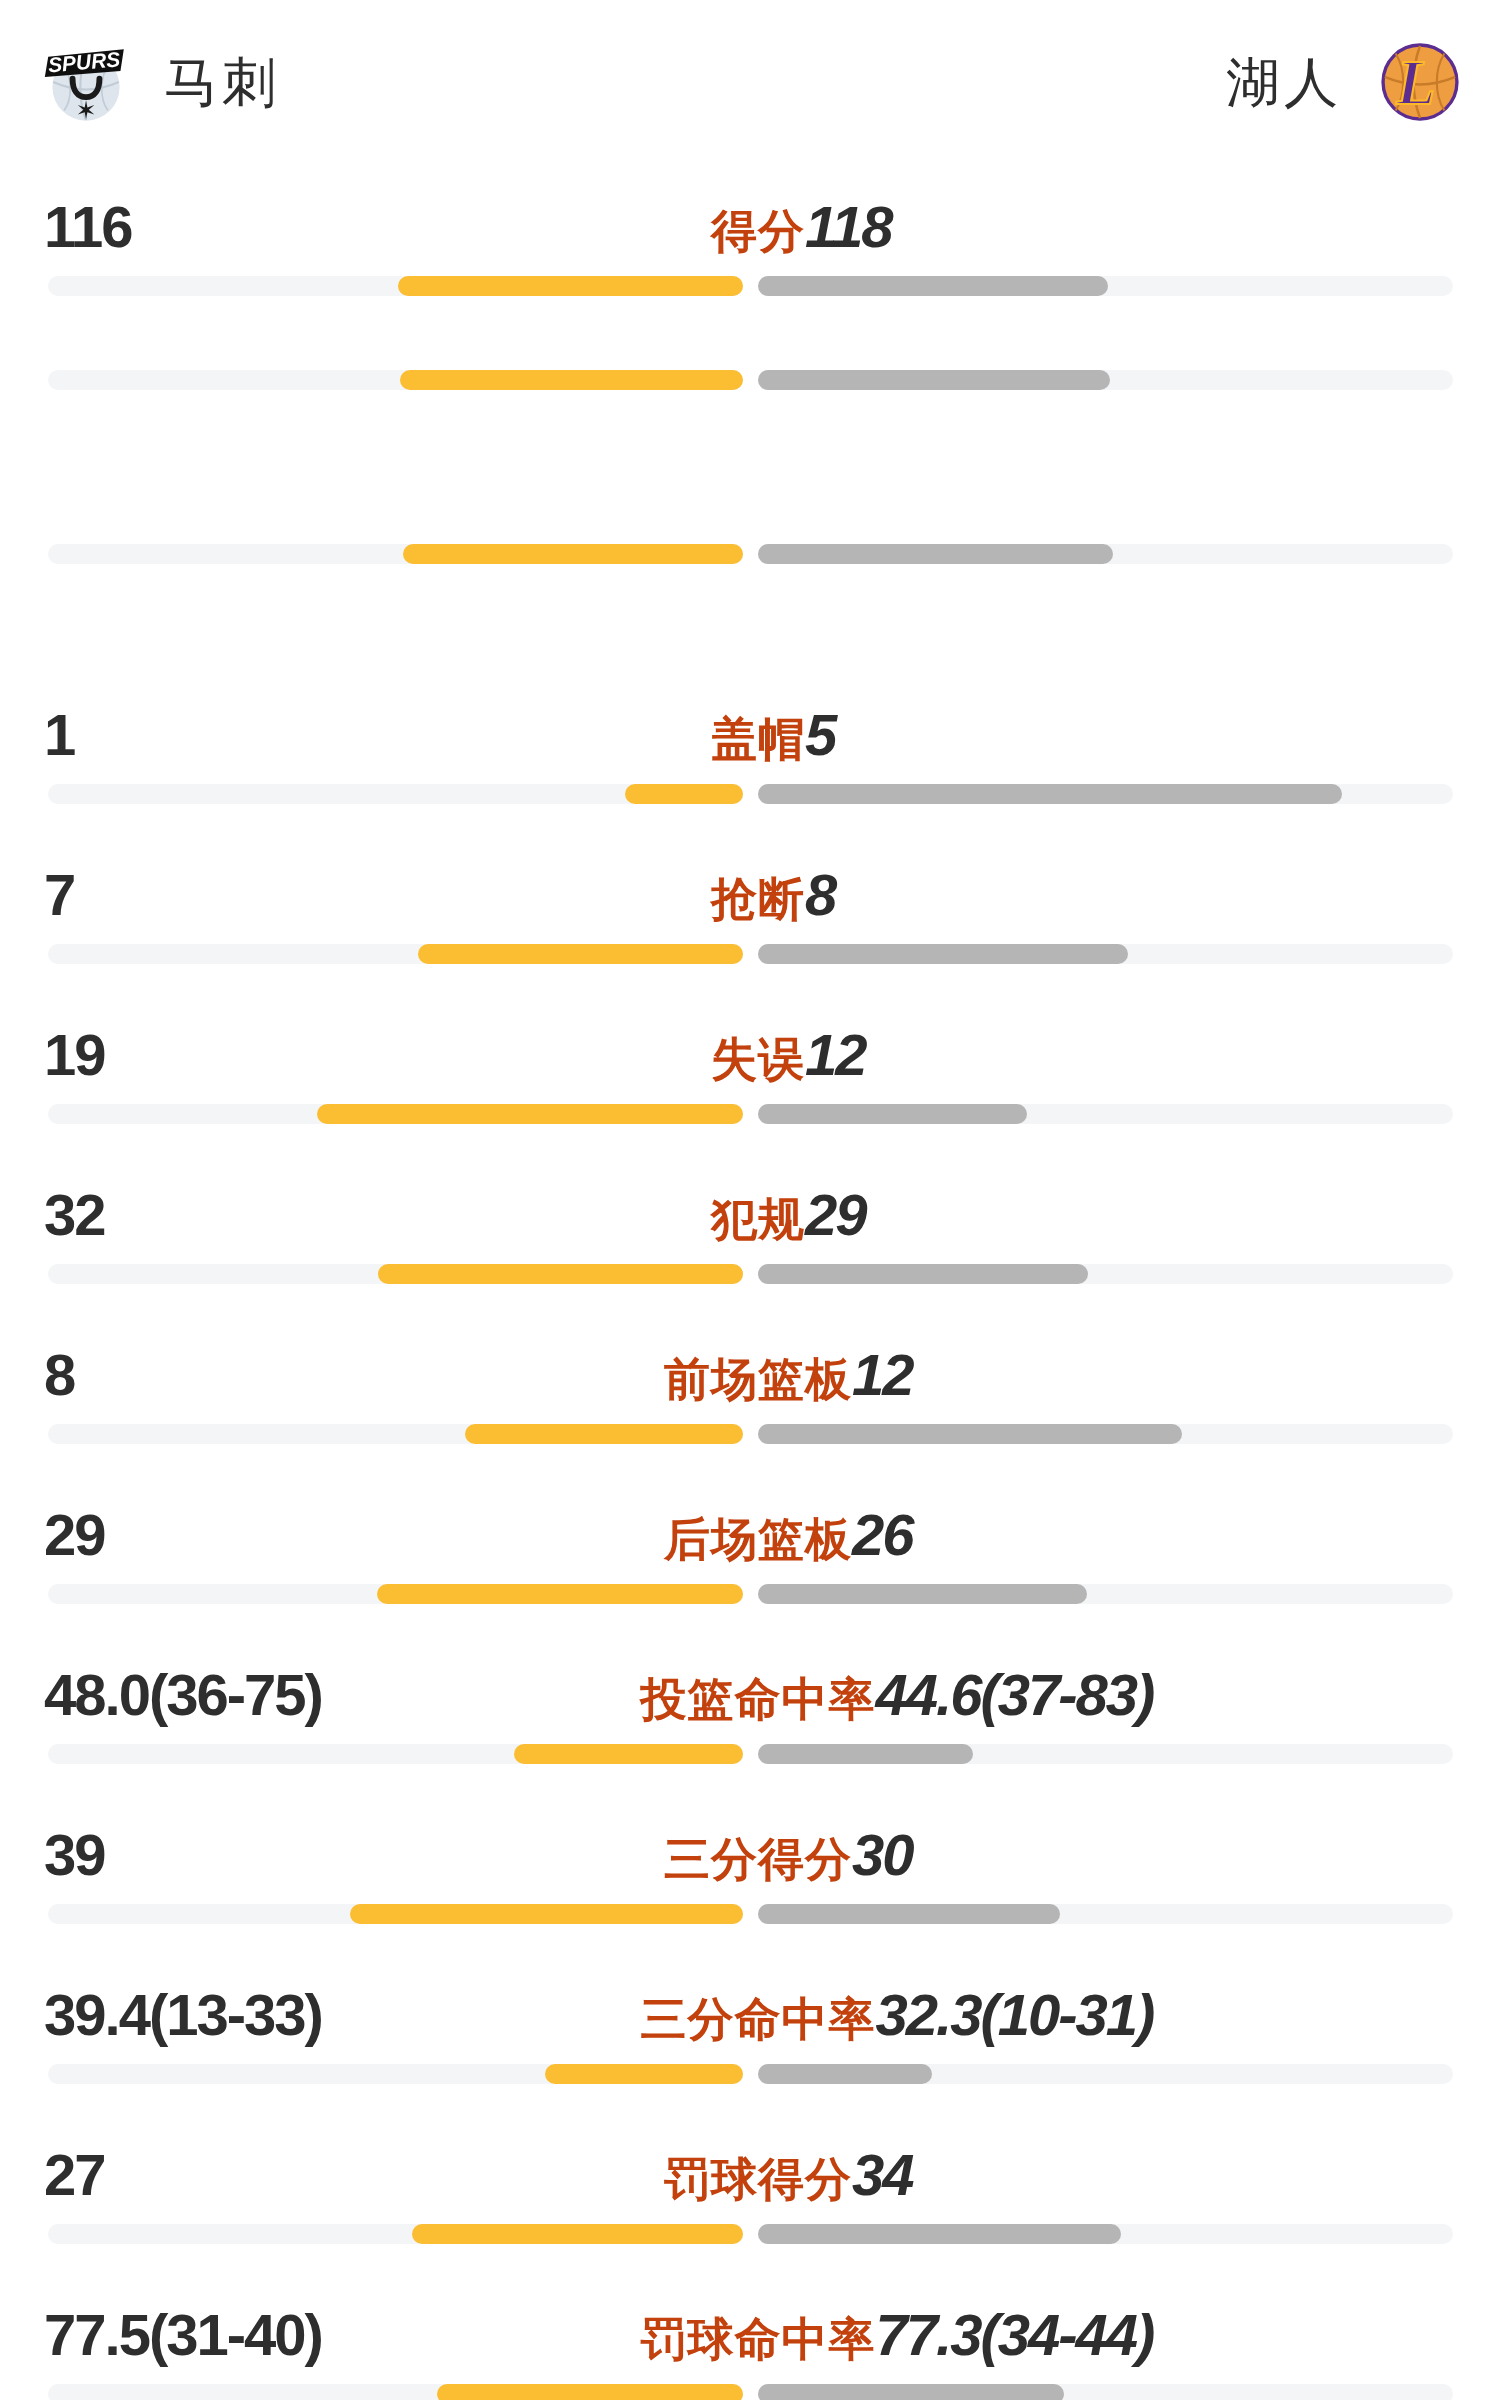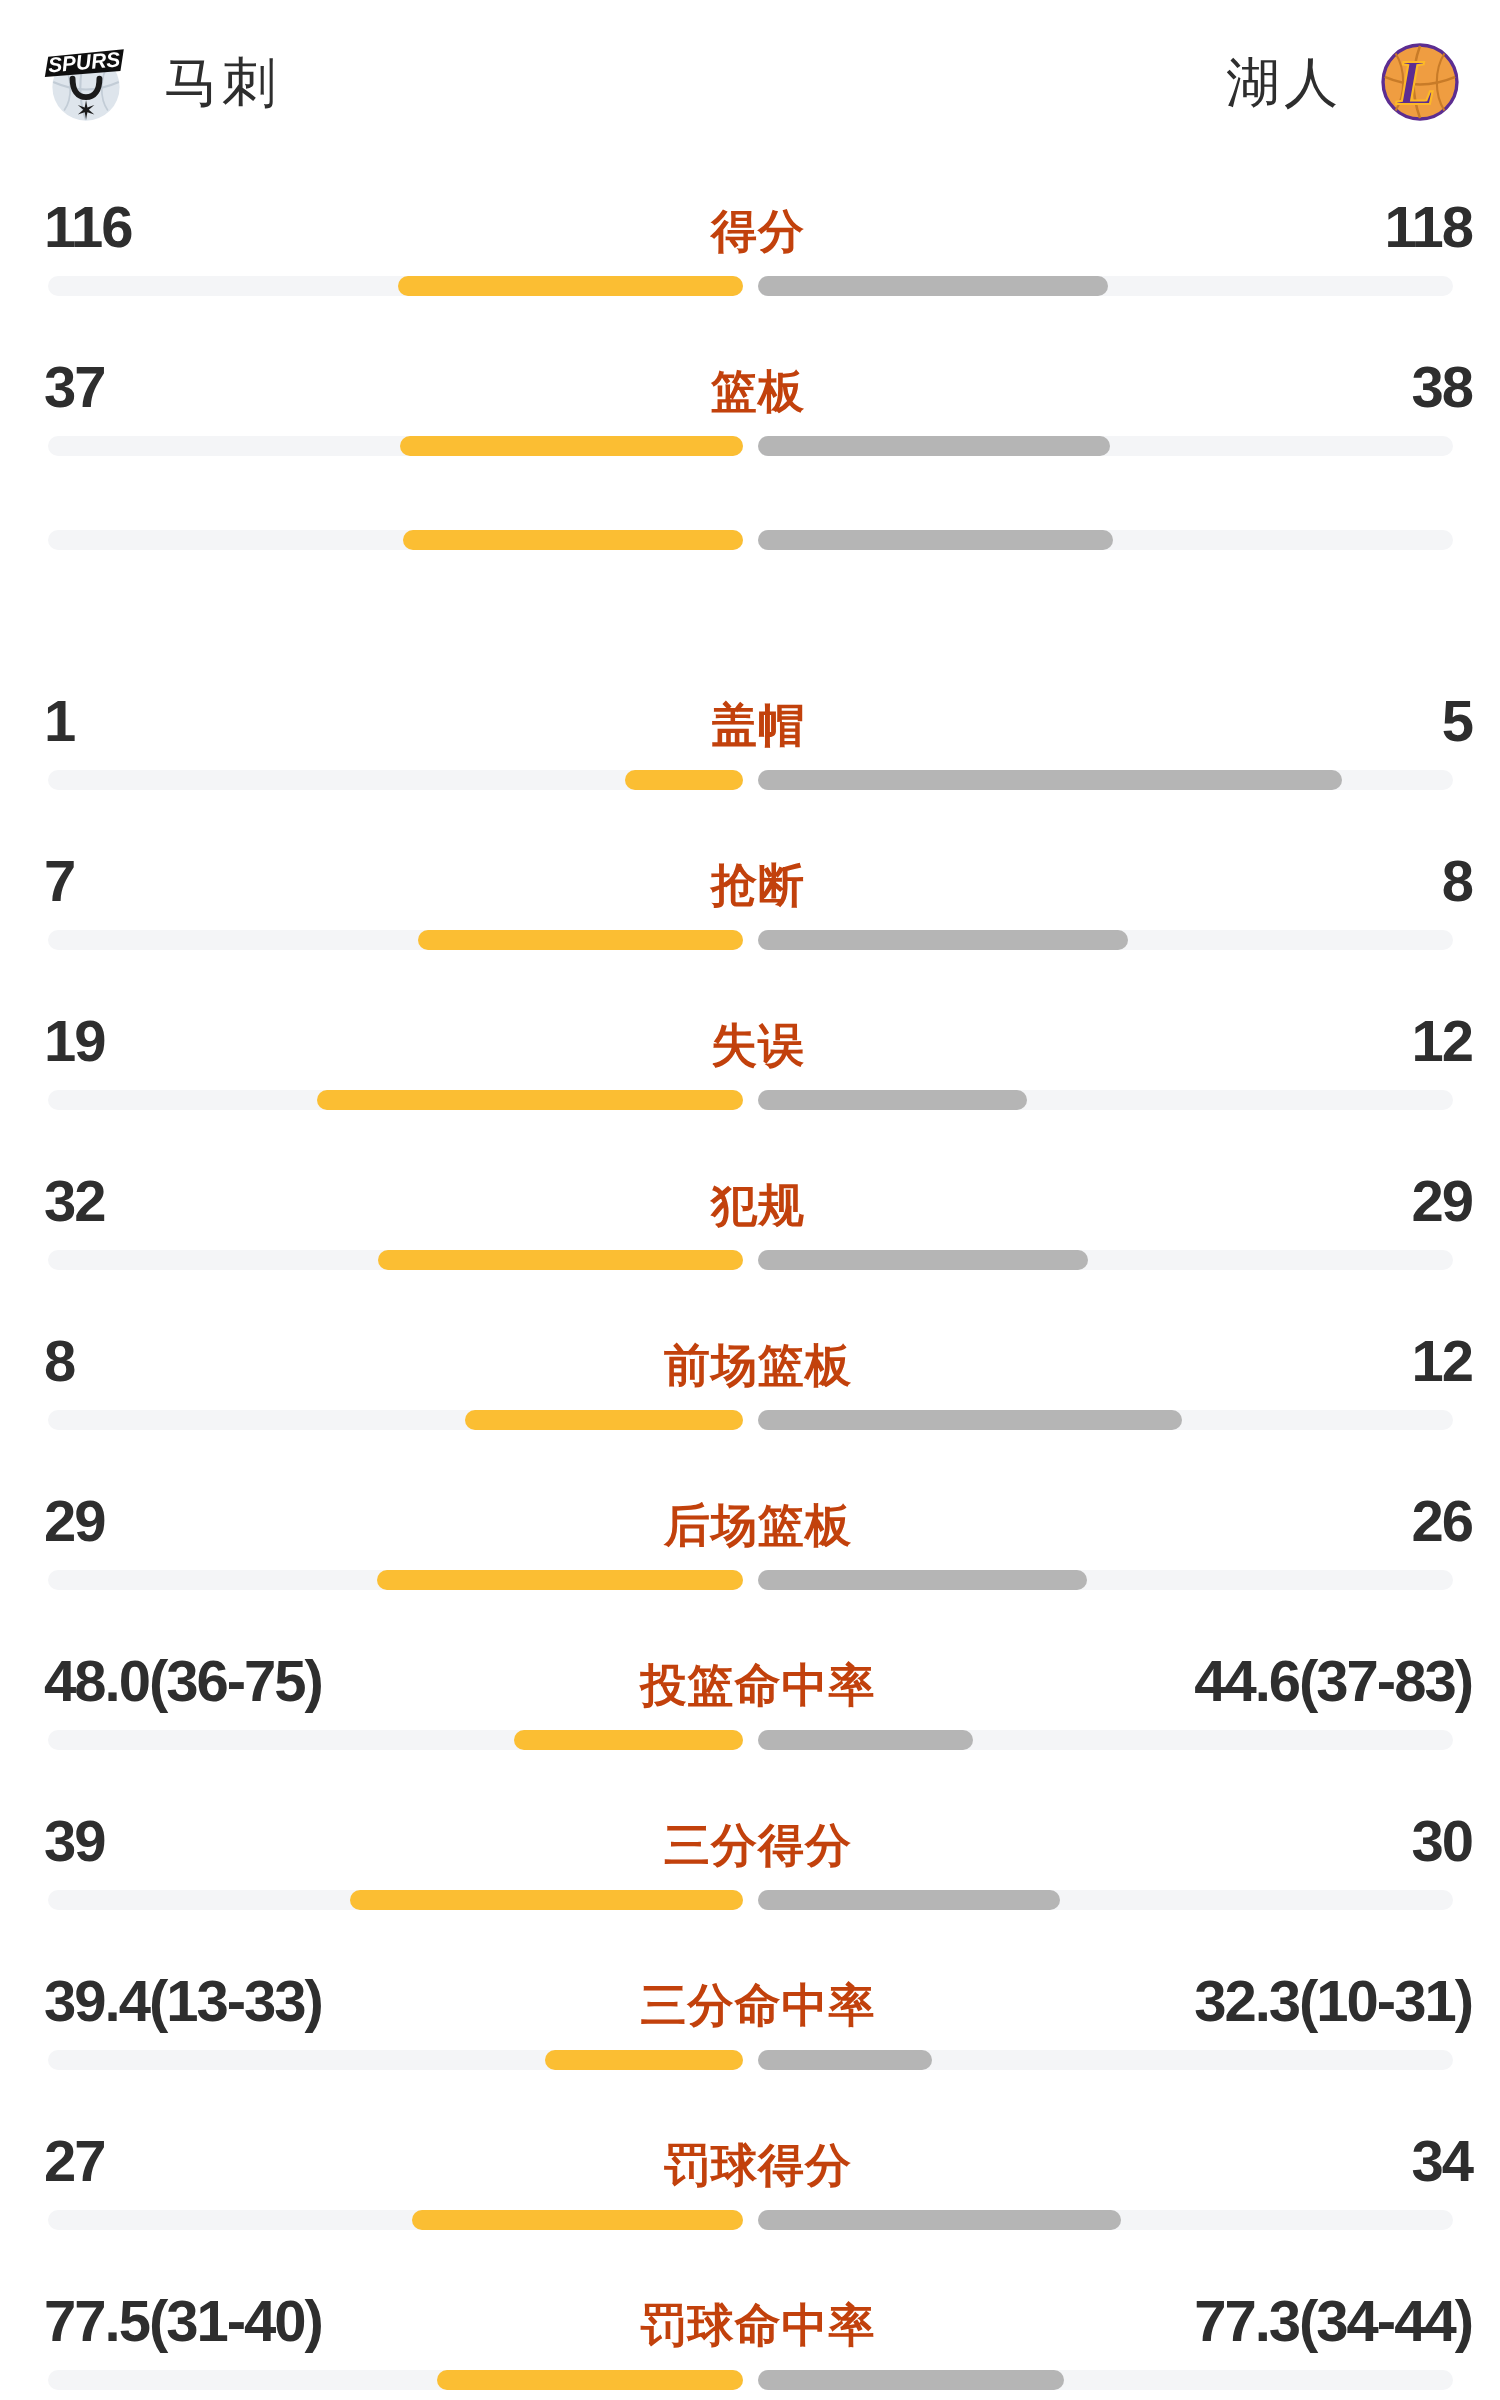--- a/index.html
+++ b/index.html
@@ -25,21 +25,21 @@
     line-height:1;
   }
   
   .stats{margin-top:72px;}
   .stat-row{height:160px;}
   .stat-text{
     display:flex;align-items:baseline;
     padding:0 28px 0 44px;
   }
   .stat-text .side{flex:1 1 0;}
-  .stat-text .side.r{text-align:right;}
+  .stat-text .side.r{text-align:left;font-style:italic;}
   .val{
     font-size:58px;font-weight:700;letter-spacing:-2px;
     line-height:62px;white-space:nowrap;
   }
   .stat-label{
     font-size:46px;font-weight:600;letter-spacing:1px;
     line-height:62px;white-space:nowrap;color:#c2410c;
   }
   .bars{
     display:flex;
@@ -109,25 +109,20 @@
       </div>
       <div class="center-gap"></div>
       <div class="half r">
         <div class="track"></div>
         <div class="fill" style="width: 50.4%;"></div>
       </div>
     </div>
   </section>
 
   <section class="stat-row">
-    <div class="stat-text">
-      <span class="side l"><span class="val">37</span></span>
-      <span class="stat-label">篮板</span>
-      <span class="side r"><span class="val">38</span></span>
-    </div>
     <div class="bars">
       <div class="half l">
         <div class="track"></div>
         <div class="fill" style="width: 49.3%;"></div>
       </div>
       <div class="center-gap"></div>
       <div class="half r">
         <div class="track"></div>
         <div class="fill" style="width: 50.7%;"></div>
       </div>

